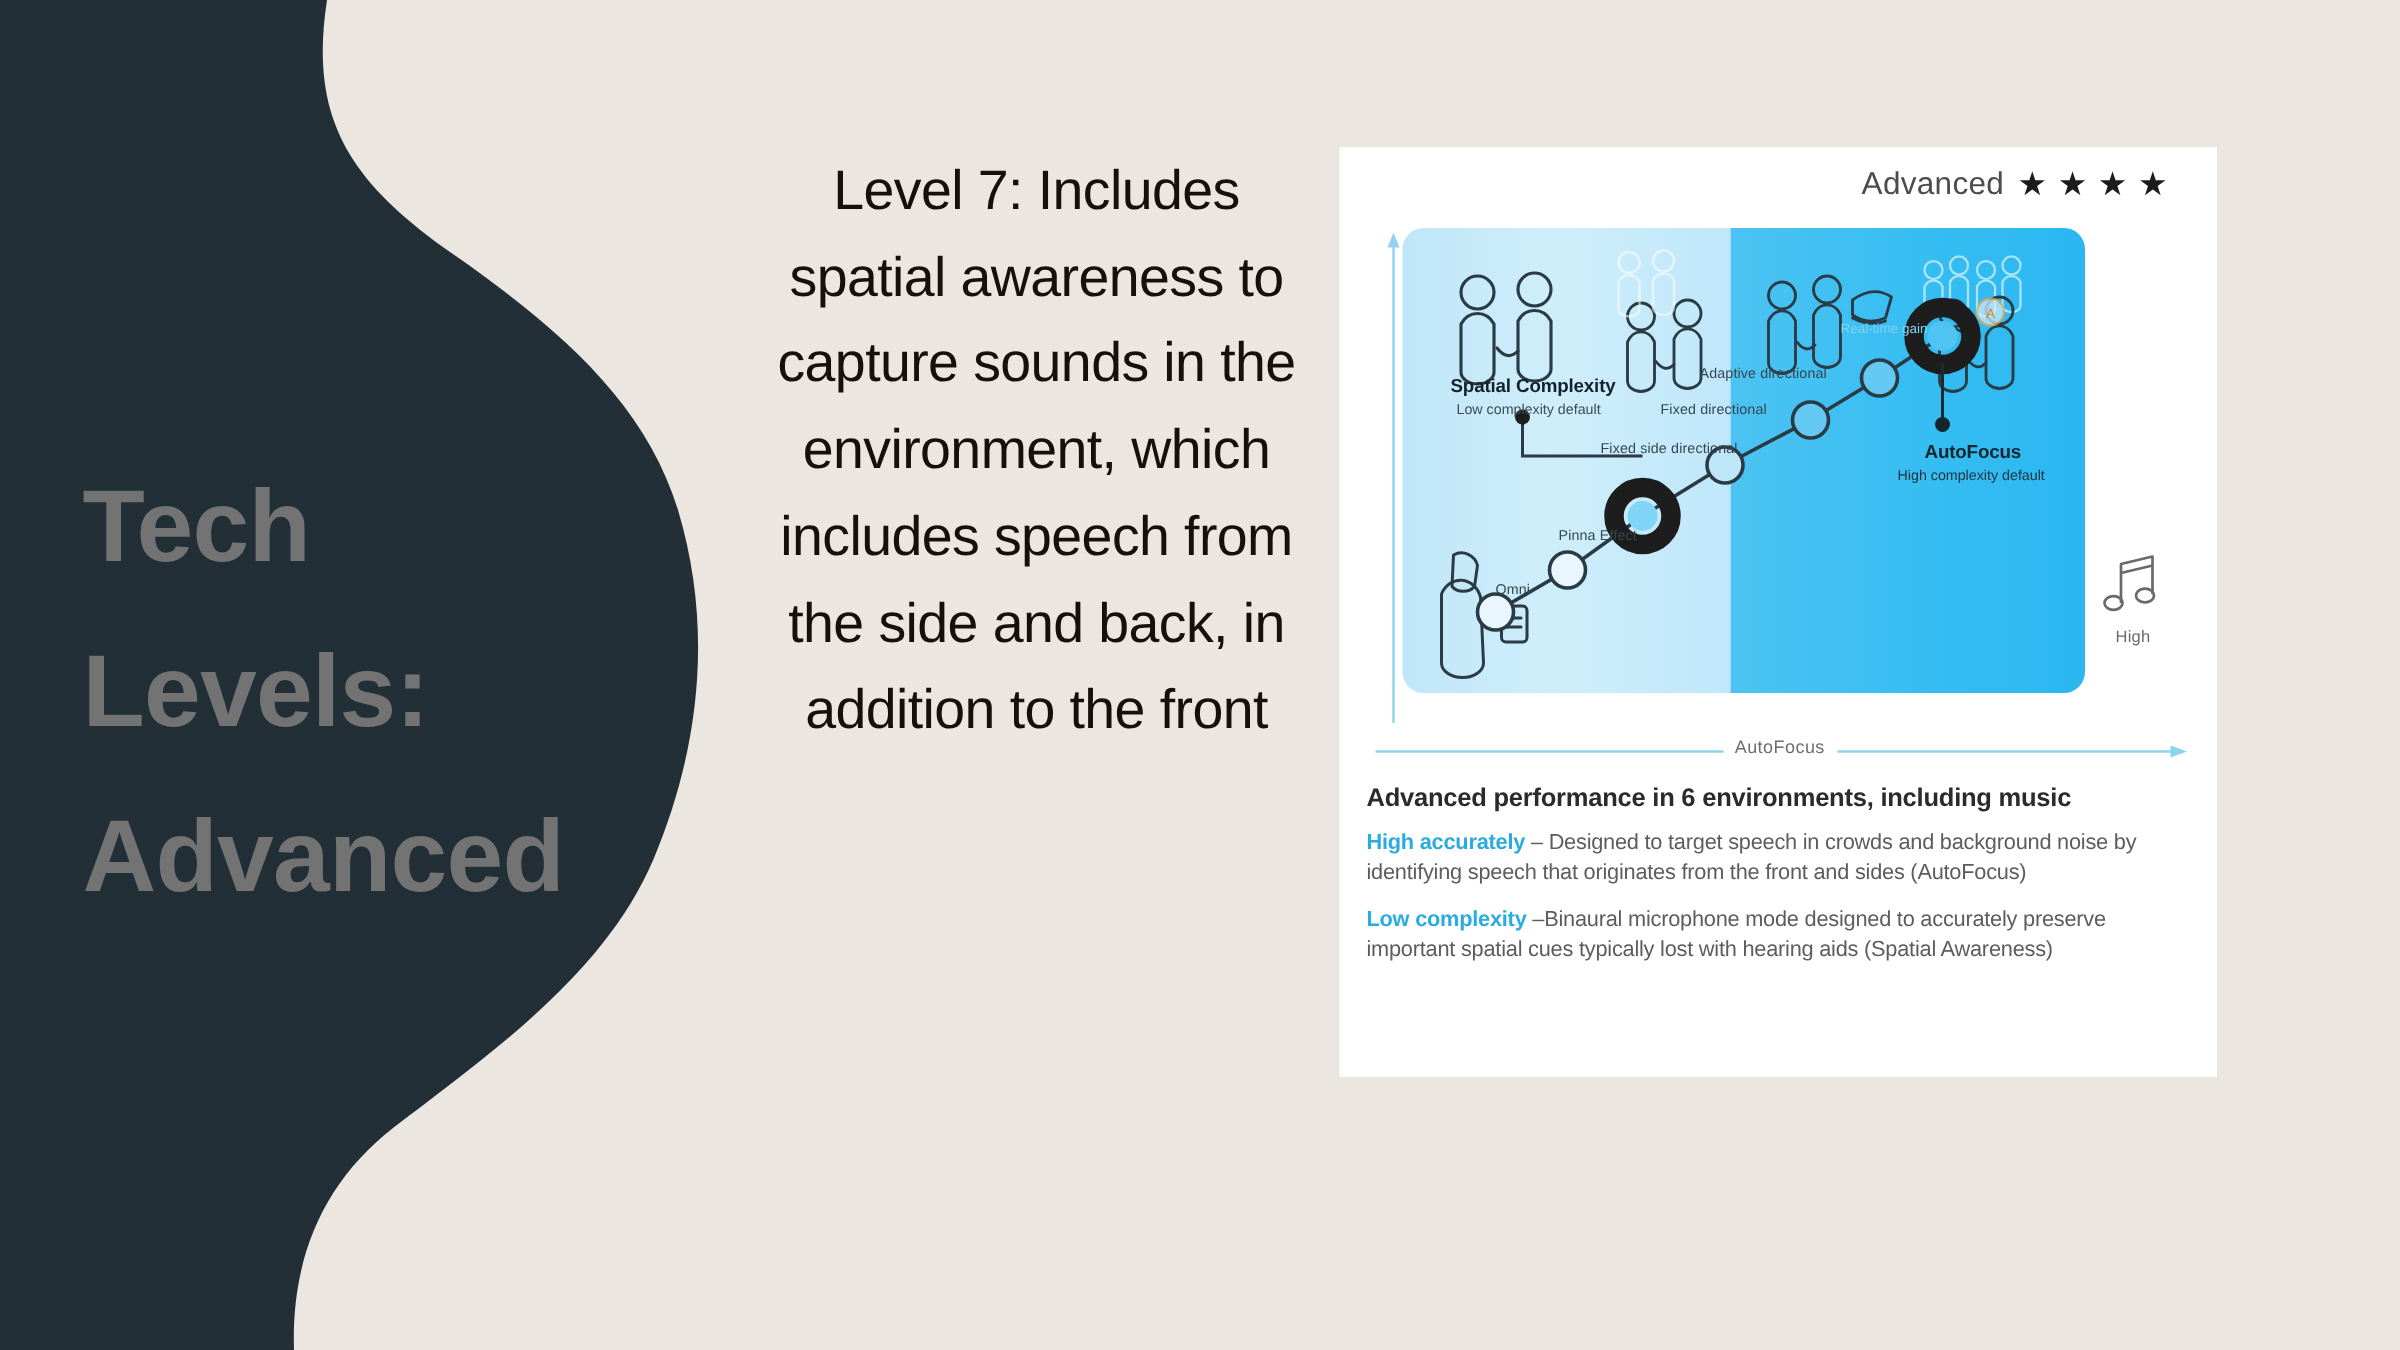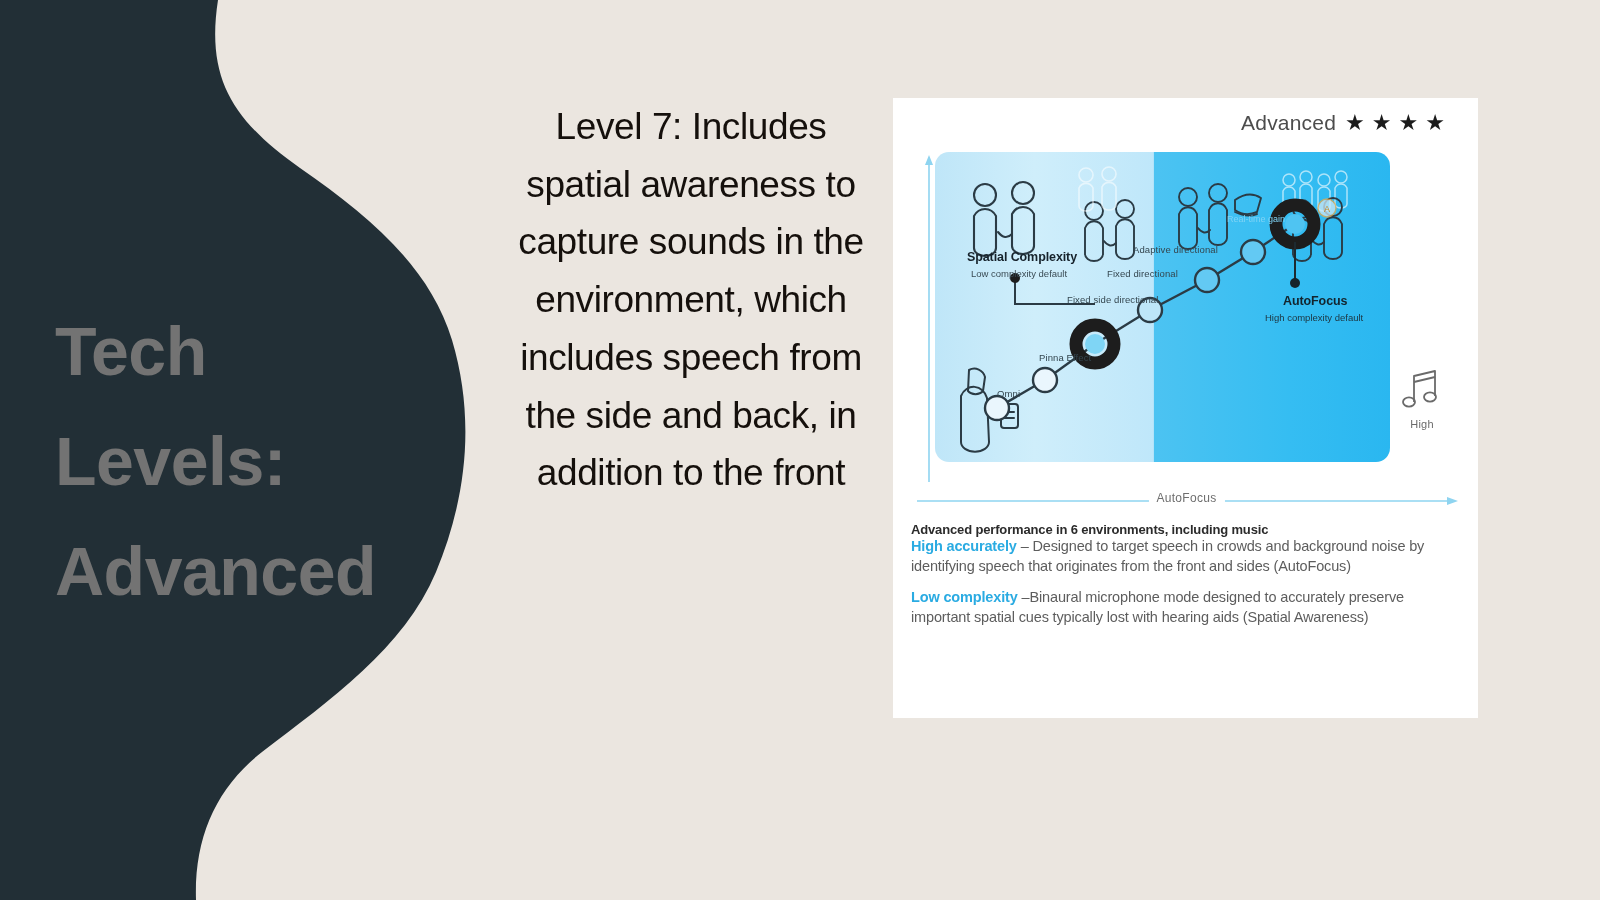--- a/index.html
+++ b/index.html
@@ -192,25 +192,25 @@
   }
 
   
   .card-copy {
     position: absolute;
     left: 18px;
     top: 424px;
     width: 552px;
   }
   .copy-heading {
-    font-size: 13px;
+    font-size: 17px;
     font-weight: bold;
     color: #2b2b2b;
     letter-spacing: -0.15px;
-    margin-bottom: 0;
+    margin-bottom: 11px;
   }
   .copy-para {
     font-size: 14.5px;
     line-height: 1.35;
     color: #5d5d5d;
     margin-bottom: 12px;
     letter-spacing: -0.15px;
   }
   .copy-lead {
     color: #2aabe2;

